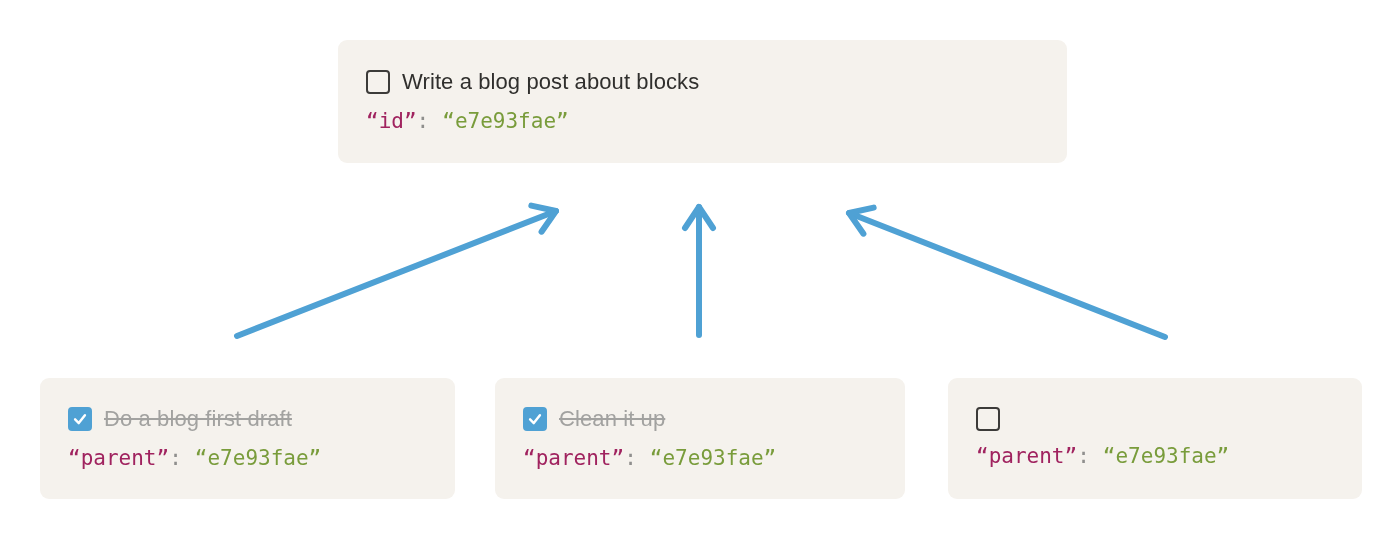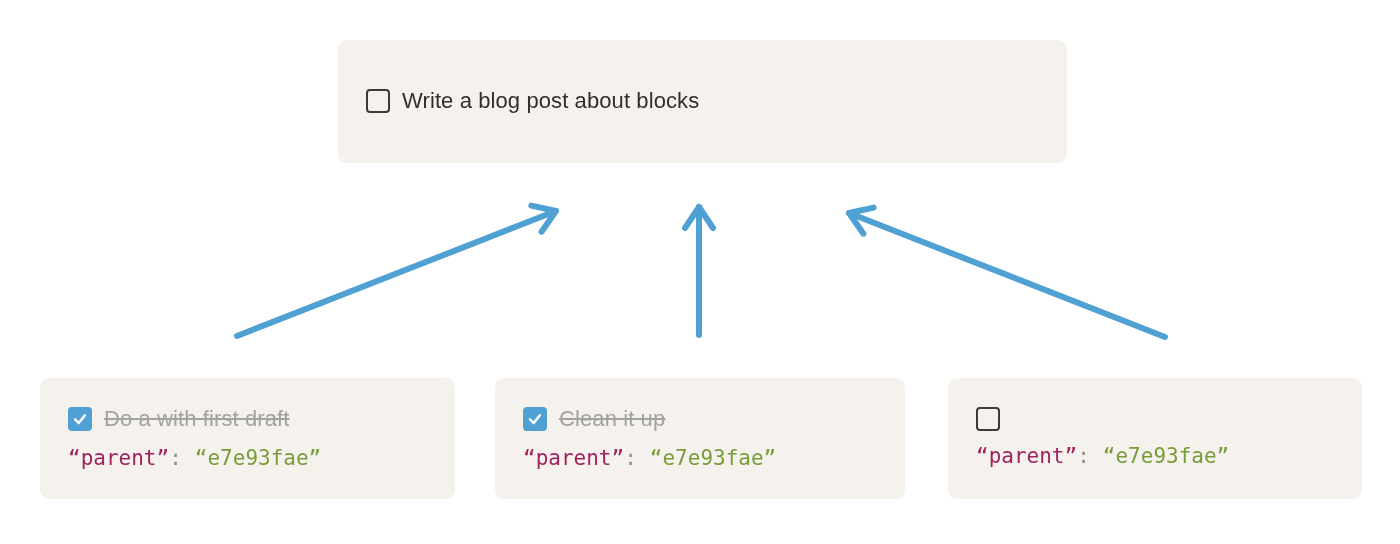--- a/index.html
+++ b/index.html
@@ -111,30 +111,31 @@
     <line class="arrow-stroke" x1="1165" y1="337" x2="849" y2="213" marker-end="url(#chev)"></line>
   </svg>
 
   <div class="card parent">
     <div class="title-row">
       <span class="checkbox">
         
       </span>
       <span class="todo-title">Write a blog post about blocks</span>
     </div>
+    <div class="code-line"><span class="code-key">“id”</span><span class="code-colon">:</span><span class="code-value">“e7e93fae”</span></div>
   </div>
 
   <div class="card child1">
     <div class="title-row">
       <span class="checkbox checked">
         <svg viewBox="0 0 22 22">
           <polyline points="5,11.5 9.5,16 17,6.5" fill="none" stroke="#ffffff" stroke-width="3" stroke-linecap="round" stroke-linejoin="round"></polyline>
         </svg>
       </span>
-      <span class="todo-title done">Do a with first draft</span>
+      <span class="todo-title done">Do a blog first draft</span>
     </div>
     <div class="code-line"><span class="code-key">“parent”</span><span class="code-colon">:</span><span class="code-value">“e7e93fae”</span></div>
   </div>
 
   <div class="card child2">
     <div class="title-row">
       <span class="checkbox checked">
         <svg viewBox="0 0 22 22">
           <polyline points="5,11.5 9.5,16 17,6.5" fill="none" stroke="#ffffff" stroke-width="3" stroke-linecap="round" stroke-linejoin="round"></polyline>
         </svg>

